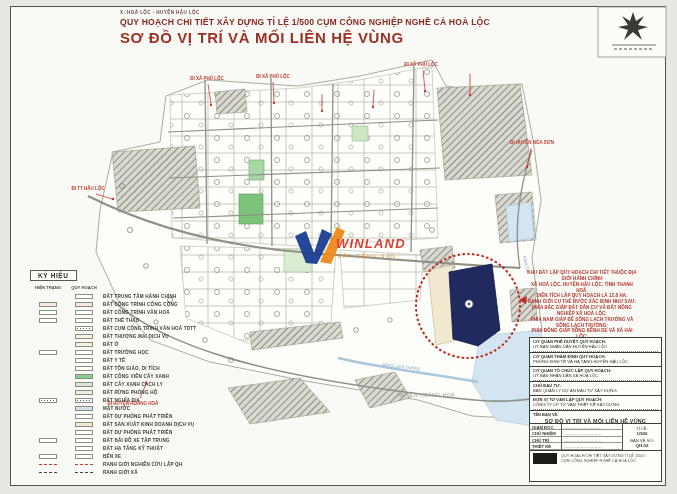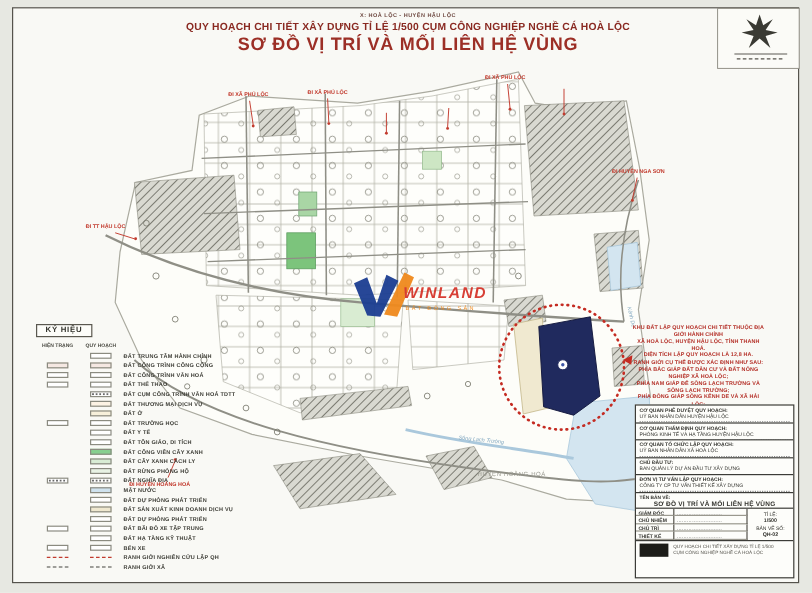--- a/index.html
+++ b/index.html
@@ -8,21 +8,21 @@
     background:#e7e8e2;
     font-family:"Liberation Sans", sans-serif;
     -webkit-font-smoothing:antialiased;
   }
   .sheet{
     position:absolute;left:10px;top:6px;width:656px;height:480px;
     background:#f9f9f5;border:1px solid #55534c;box-sizing:border-box;
   }
   #mapsvg{position:absolute;left:0;top:0;width:677px;height:494px;}
   
-  .hdr{position:absolute;left:120px;top:10px;width:440px;text-align:center;color:#8a2a22;}
+  .hdr{position:absolute;left:120px;top:10px;width:440px;color:#8a2a22;}
   .hdr .l1{font-size:4.6px;letter-spacing:.4px;color:#6f4a42;font-weight:bold;}
   .hdr .l2{font-size:8.6px;font-weight:bold;margin-top:2px;letter-spacing:.2px;}
   .hdr .l3{font-size:15px;font-weight:bold;margin-top:2px;letter-spacing:.6px;color:#9c2f26;}
   
   .legend{position:absolute;left:30px;top:264px;width:152px;}
   .lg-title{display:inline-block;border:1px solid #5a584f;padding:1px 7px;background:#fdfdf9;
     font-size:6.5px;font-weight:bold;color:#33332c;letter-spacing:.6px;}
   .lg-cols{display:flex;margin:3px 0 2px 0;font-size:4.2px;font-weight:bold;color:#4a4a42;}
   .lg-cols .c1{width:36px;text-align:center;}
   .lg-cols .c2{width:28px;text-align:center;margin-left:4px;}

